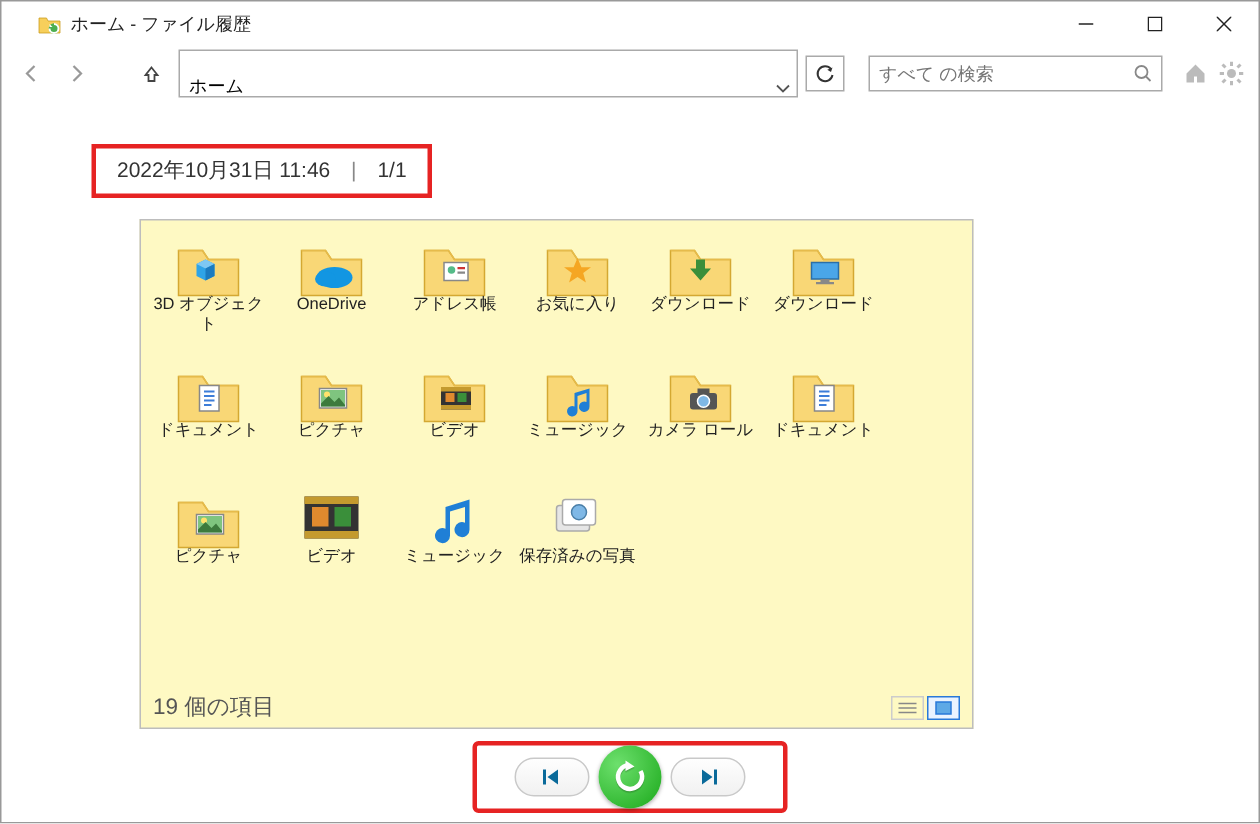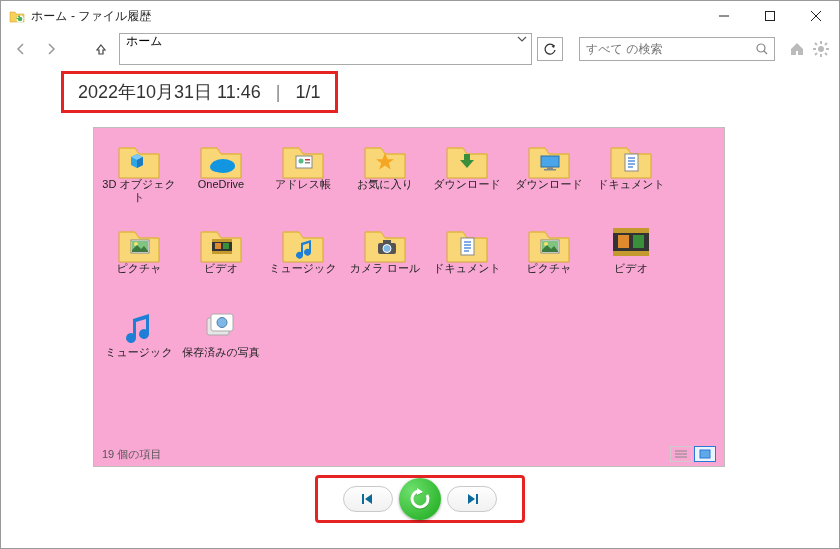--- a/index.html
+++ b/index.html
@@ -1,49 +1,49 @@
 <!DOCTYPE html>
 <html><head>
 <meta charset="utf-8">
 <style>
   * { box-sizing: border-box; }
   body { margin: 0; font-family: "Segoe UI", "Yu Gothic UI", sans-serif; font-size: 12px; color: #222; background:#fff; }
   .window { width: 840px; height: 549px; border: 1px solid #999; position: relative; background:#fff; }
-  .titlebar { display: flex; align-items: center; height: 30px; padding: 0 0 0 8px; }
+  .titlebar { display: flex; align-items: center; height: 30px; padding: 0 0 0 24px; }
   .titlebar .appicon { width:16px; height:16px; margin-right:6px; }
   .titlebar .title { flex:1; font-size:12px; }
   .winbtns { display:flex; }
   .winbtn { width:46px; height:30px; display:flex; align-items:center; justify-content:center; }
   
   .navbar { display:flex; align-items:center; height:36px; padding:0 8px; gap:6px; }
   .navbtn { width:24px; height:24px; display:flex; align-items:center; justify-content:center; color:#999; border-radius:2px; }
   .navbtn.enabled { color:#444; }
-  .addrbox { flex:1; display:flex; align-items:flex-start; border:1px solid #aaa; height:32px; background:#fff; }
+  .addrbox { flex:1; display:flex; align-items:flex-end; border:1px solid #aaa; height:32px; background:#fff; }
   .addrbox input { border:none; outline:none; flex:1; padding:0 6px; font-size:12px; font-family:inherit; }
   .addrbox .chev { width:20px; display:flex; align-items:center; justify-content:center; color:#555; border-left:1px solid transparent;}
   .refresh { width:26px; height:24px; border:1px solid #aaa; display:flex; align-items:center; justify-content:center; margin-left:-1px; }
   .searchbox { width:196px; height:24px; border:1px solid #aaa; margin-left:10px; display:flex; align-items:center; }
   .searchbox input { border:none; outline:none; flex:1; padding:0 6px; font-size:12px; font-family:inherit; color:#777; background:transparent; }
   .searchbox .sicon { width:24px; display:flex; align-items:center; justify-content:center; color:#777; }
   .righticons { display:flex; gap:4px; margin-left:6px; }
   .righticon { width:20px; height:20px; display:flex; align-items:center; justify-content:center; color:#888; }
 
   .content { position:relative; padding: 0 12px; }
   
-  .datebox { border: 3px solid #e62323; padding: 6px 14px; margin: 4px 0 14px 48px; display:inline-block; font-size:18px; color:#333; }
+  .datebox { border: 3px solid #e62323; padding: 6px 14px; margin: 29px 0 14px 48px; display:inline-block; font-size:14px; color:#333; }
   .datebox .sep { color:#888; margin:0 10px; }
   
-  .filepane { border:1px solid #bdbdbd; margin: 0 0 0 80px; width: 632px; height: 340px; position:relative; background:#f9a8d4; }
+  .filepane { border:1px solid #bdbdbd; margin: 0 0 0 80px; width: 556px; height: 340px; position:relative; background:#fef9c3; }
   .filegrid { display:flex; flex-wrap:wrap; padding:10px 4px 0 4px; gap: 0px; align-content: flex-start; }
   .fileitem { width:82px; height:84px; display:flex; flex-direction:column; align-items:center; text-align:center; }
   .fileitem .ficon { width:48px; height:40px; display:flex; align-items:center; justify-content:center; }
   .fileitem .flabel { font-size:11px; line-height:13px; max-width:78px; word-break:break-all; overflow:hidden; max-height:28px; }
   
   .statusrow { position:absolute; bottom:4px; left:8px; right:8px; display:flex; align-items:center; }
-  .statusrow .count { color:#555; flex:1; font-size:11px; }
+  .statusrow .count { color:#555; flex:1; font-size:15px; }
   .viewbtns { display:flex; gap:2px; }
   .viewbtn { width:22px; height:16px; border:1px solid #ccc; display:flex; align-items:center; justify-content:center; }
   .viewbtn.active { border-color:#2979d9; background:#eaf3ff;}
   
   .controlbar { border:3px solid #e62323; width:210px; height:48px; margin: 8px auto 0 auto; display:flex; align-items:center; justify-content:center; gap:6px; border-radius:4px; }
   .pill { width:50px; height:26px; border:1px solid #c9c9c9; border-radius:13px; background:linear-gradient(#fefefe,#f1f1f1); display:flex; align-items:center; justify-content:center; color:#0a6a9a; }
   .restore { width:42px; height:42px; border-radius:21px; background: radial-gradient(circle at 30% 30%, #6de06d, #1aa81a); display:flex; align-items:center; justify-content:center; box-shadow: 0 1px 3px rgba(0,0,0,.35); }
   .restore svg { filter: drop-shadow(0 1px 0 rgba(0,0,0,.2)); }
 </style>
 </head>

